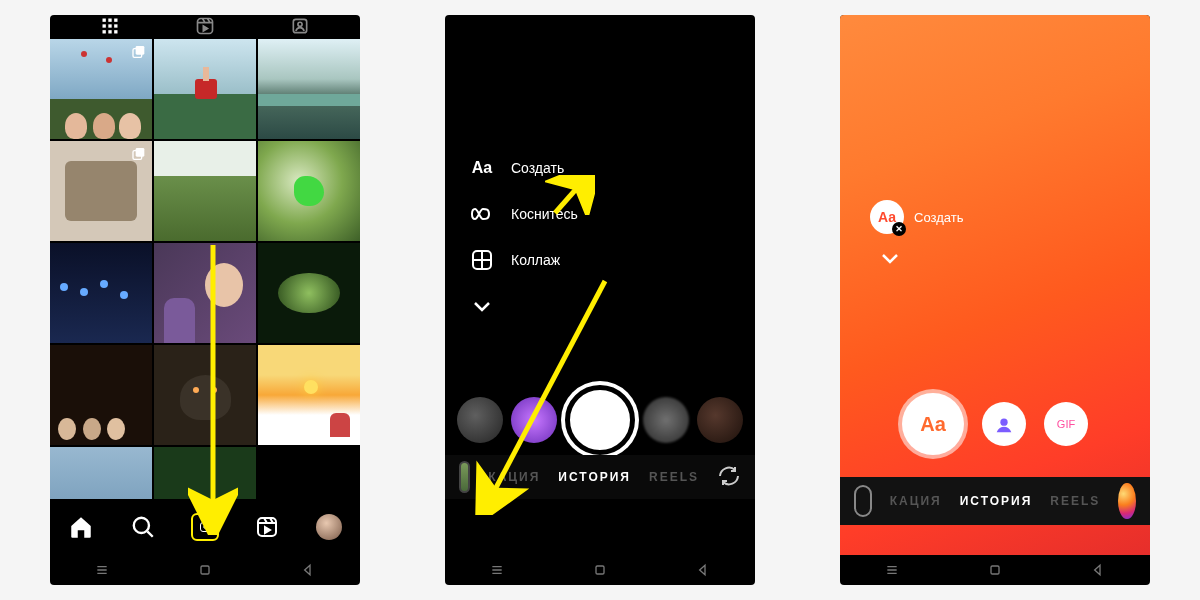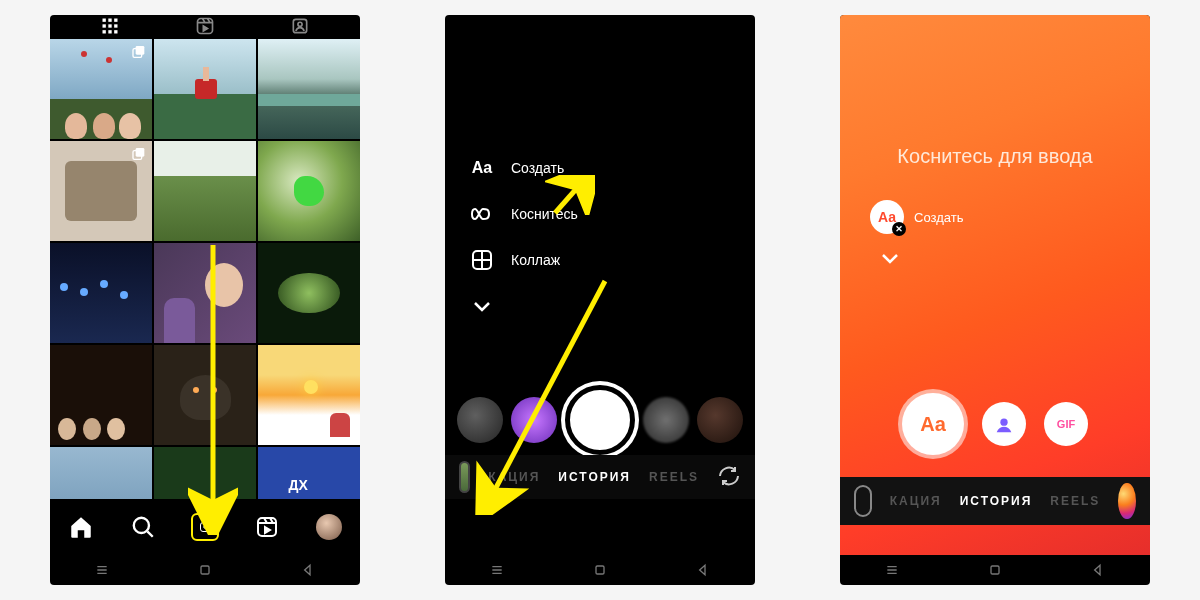--- a/index.html
+++ b/index.html
@@ -196,24 +196,20 @@
         <div style="position:absolute;top:35%;left:45%;width:14px;height:14px;background:#ffe060;border-radius:50%;box-shadow:0 0 12px #ffcc40"></div>
         <div style="position:absolute;bottom:8px;right:10px;width:20px;height:24px;background:#c44;border-radius:6px 6px 0 0"></div>
       </div>
 
     <div class="tile">
         <div class="a" style="background:linear-gradient(#98b8d0,#6890b0)"></div>
       </div>
     <div class="tile">
         <div class="a" style="background:#1a3a1a"></div>
       </div>
-    <div class="tile">
-        <div class="a" style="background:#2848a8"></div>
-        <div style="position:absolute;top:30%;left:30%;font:bold 14px sans-serif;color:#fff">ДХ</div>
-      </div>
   </div>
 
   <div class="s1-bottomnav">
     <div class="navicon">
         <svg width="26" height="26" viewBox="0 0 24 24" fill="#fff">
           <path d="M3 11l9-8 9 8v10a1 1 0 01-1 1h-5v-7h-6v7H4a1 1 0 01-1-1z"></path>
         </svg>
       </div>
     <div class="navicon">
         <svg width="26" height="26" viewBox="0 0 24 24" fill="none" stroke="#fff" stroke-width="2.2">
@@ -337,21 +333,20 @@
         <marker id="ah2b" markerWidth="12" markerHeight="12" refX="6" refY="6" orient="auto">
           <path d="M0 0L12 6L0 12L3 6z" fill="#ffee00"></path>
         </marker>
       </defs>
     <line x1="130" y1="6" x2="14" y2="226" stroke="#ffee00" stroke-width="5" marker-end="url(#ah2b)"></line>
   </svg>
 </div>
 
 <div class="phone">
   <div class="s3-body">
-    <div class="s3-prompt">Коснитесь для ввода</div>
     <div class="s3-chip">
       <div class="circ">
           <span style="color:#ff4a2e">Aa</span>
           <div class="x">✕</div>
         </div>
       <span class="lbl">Создать</span>
     </div>
     <div class="s3-chevd"><svg width="20" height="12" viewBox="0 0 20 12" fill="none" stroke="#fff" stroke-width="2.5">
           <path d="M3 3l7 7 7-7"></path>
         </svg></div>
@@ -360,21 +355,21 @@
       <div class="actbtn big">
           <span style="color:#ff6a2e;font-size:20px">Aa</span>
         </div>
       <div class="actbtn">
           <svg width="22" height="22" viewBox="0 0 24 24" fill="#7b5cff">
             <circle cx="12" cy="10" r="4"></circle>
             <path d="M4 21c1.5-4 5-6 8-6s6.5 2 8 6z"></path>
           </svg>
         </div>
       <div class="actbtn">
-          <span style="color:#ff4fa0;font-size:11px;font-weight:700">GIF</span>
+          <span style="color:#ff4fa0;font-size:11px;font-weight:400">GIF</span>
         </div>
     </div>
 
     <div class="s3-tabs">
       <div class="outline"></div>
       <span>КАЦИЯ</span>
       <span class="active">ИСТОРИЯ</span>
       <span>REELS</span>
       <div class="grad"></div>
     </div>

